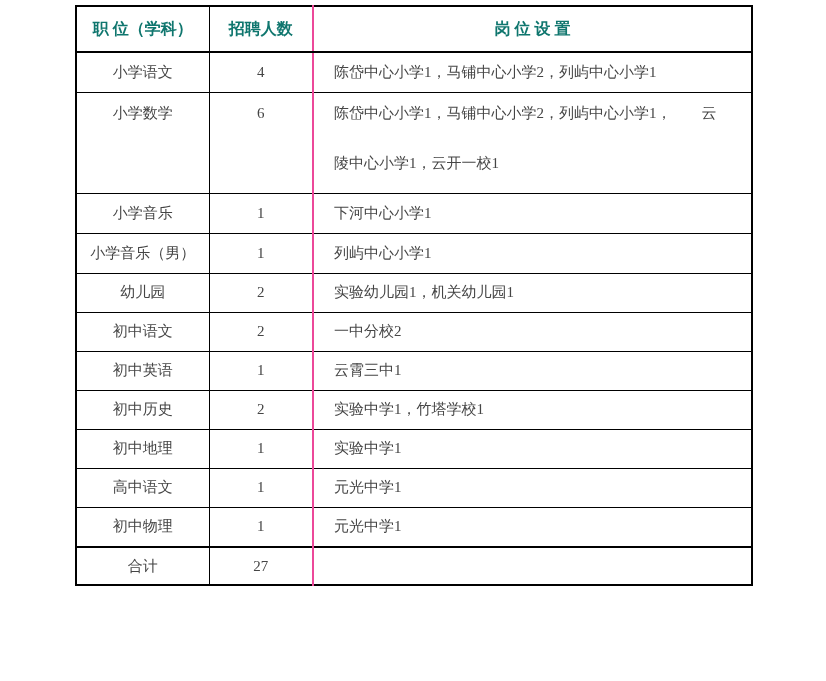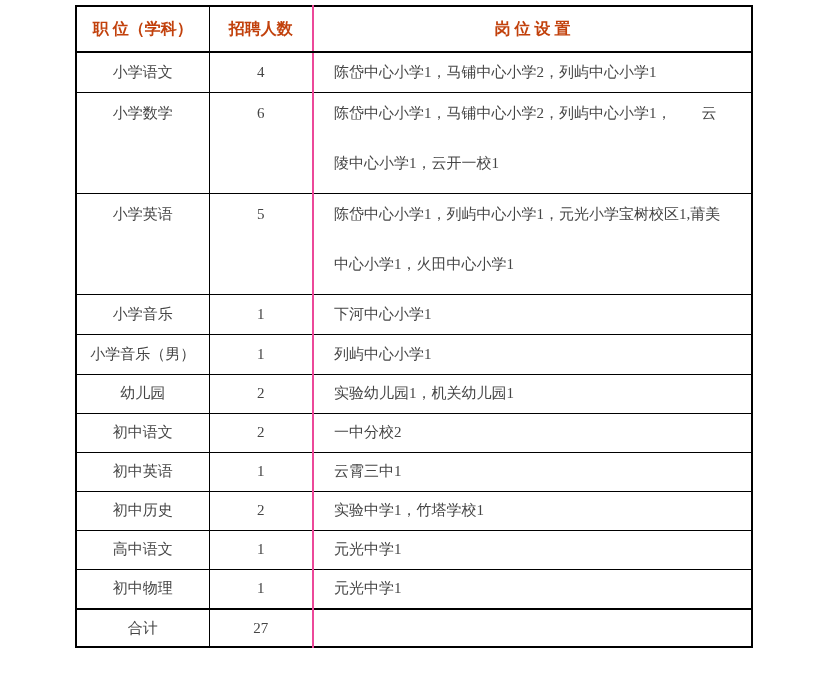--- a/index.html
+++ b/index.html
@@ -24,21 +24,21 @@
   }
   th, td {
     border: 1px solid #000000;
     padding: 0;
     overflow: hidden;
   }
   th {
     border-bottom: 2px solid #000000;
     font-weight: bold;
     font-size: 16px;
-    color: #c2410c;
+    color: #0f766e;
     text-align: center;
     vertical-align: middle;
   }
   td {
     font-size: 15px;
     color: #454545;
     vertical-align: middle;
   }
   td.c1, td.c2 { text-align: center; }
   td.c3 { text-align: left; padding-left: 20px; padding-right: 8px; }
@@ -81,28 +81,20 @@
         <td class="c3">陈岱中心小学1，马铺中心小学2，列屿中心小学1</td>
       </tr>
       <tr class="h92 tall">
         <td class="c1">小学数学</td>
         <td class="c2">6</td>
         <td class="c3">
           <div class="line">陈岱中心小学1，马铺中心小学2，列屿中心小学1，　　云</div>
           <div class="line">陵中心小学1，云开一校1</div>
         </td>
       </tr>
-      <tr class="h94 tall">
-        <td class="c1">小学英语</td>
-        <td class="c2">5</td>
-        <td class="c3">
-          <div class="line">陈岱中心小学1，列屿中心小学1，元光小学宝树校区1,莆美</div>
-          <div class="line">中心小学1，火田中心小学1</div>
-        </td>
-      </tr>
       <tr class="h40">
         <td class="c1">小学音乐</td>
         <td class="c2">1</td>
         <td class="c3">下河中心小学1</td>
       </tr>
       <tr class="h40">
         <td class="c1">小学音乐（男）</td>
         <td class="c2">1</td>
         <td class="c3">列屿中心小学1</td>
       </tr>
@@ -120,20 +112,25 @@
         <td class="c1">初中英语</td>
         <td class="c2">1</td>
         <td class="c3">云霄三中1</td>
       </tr>
       <tr class="h39">
         <td class="c1">初中历史</td>
         <td class="c2">2</td>
         <td class="c3">实验中学1，竹塔学校1</td>
       </tr>
       <tr class="h39">
+        <td class="c1">初中地理</td>
+        <td class="c2">1</td>
+        <td class="c3">实验中学1</td>
+      </tr>
+      <tr class="h39">
         <td class="c1">高中语文</td>
         <td class="c2">1</td>
         <td class="c3">元光中学1</td>
       </tr>
       <tr class="h40">
         <td class="c1">初中物理</td>
         <td class="c2">1</td>
         <td class="c3">元光中学1</td>
       </tr>
       <tr class="h38 total">

